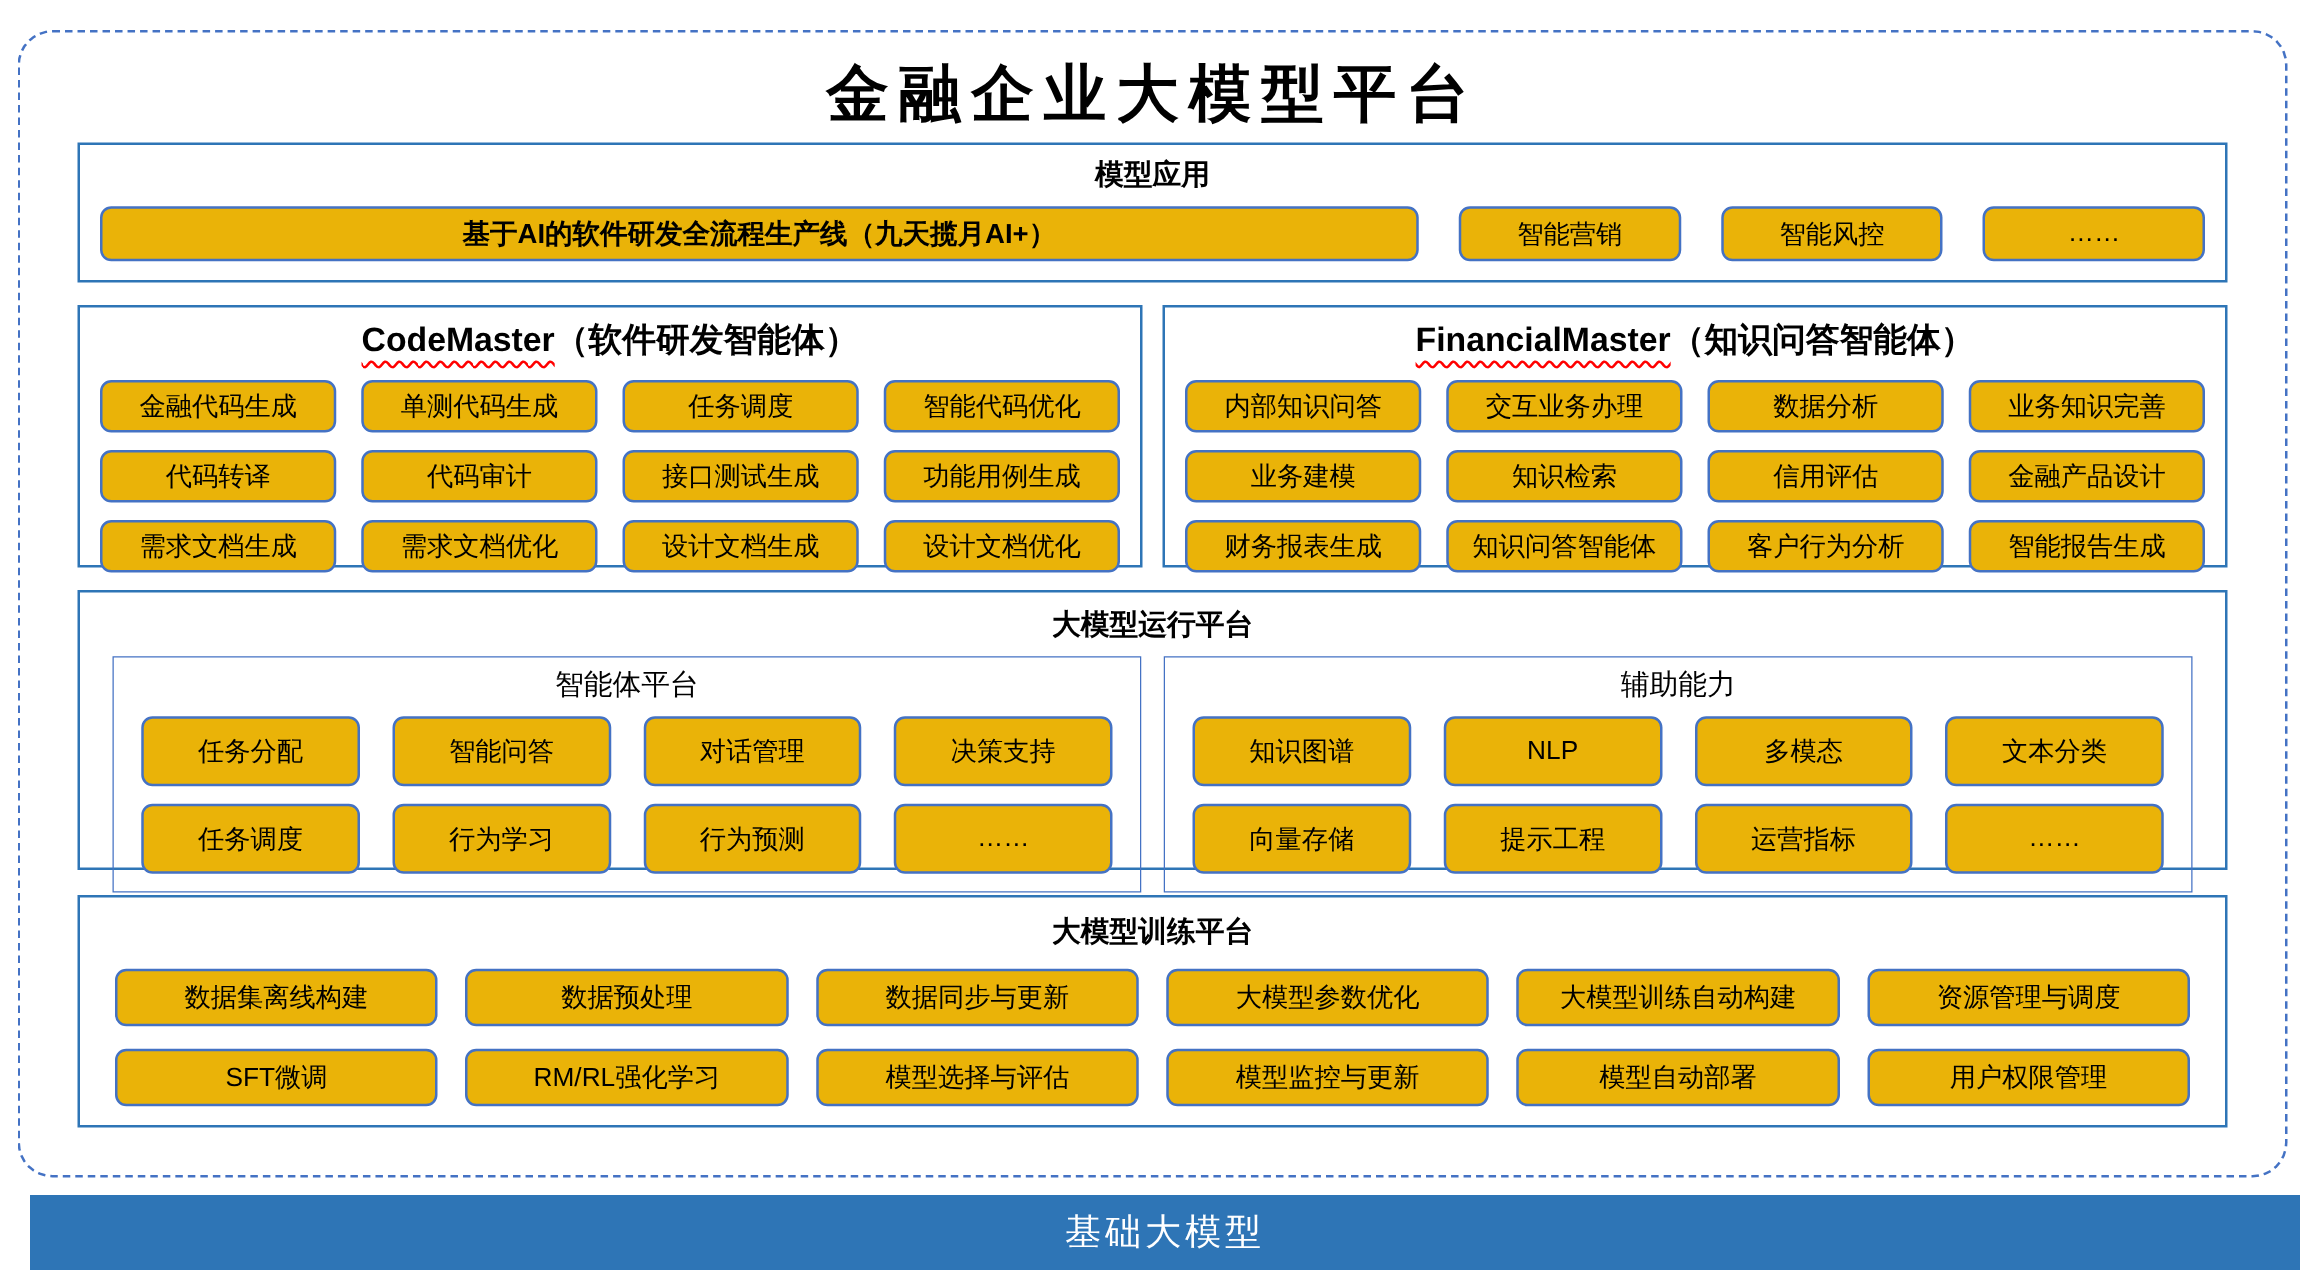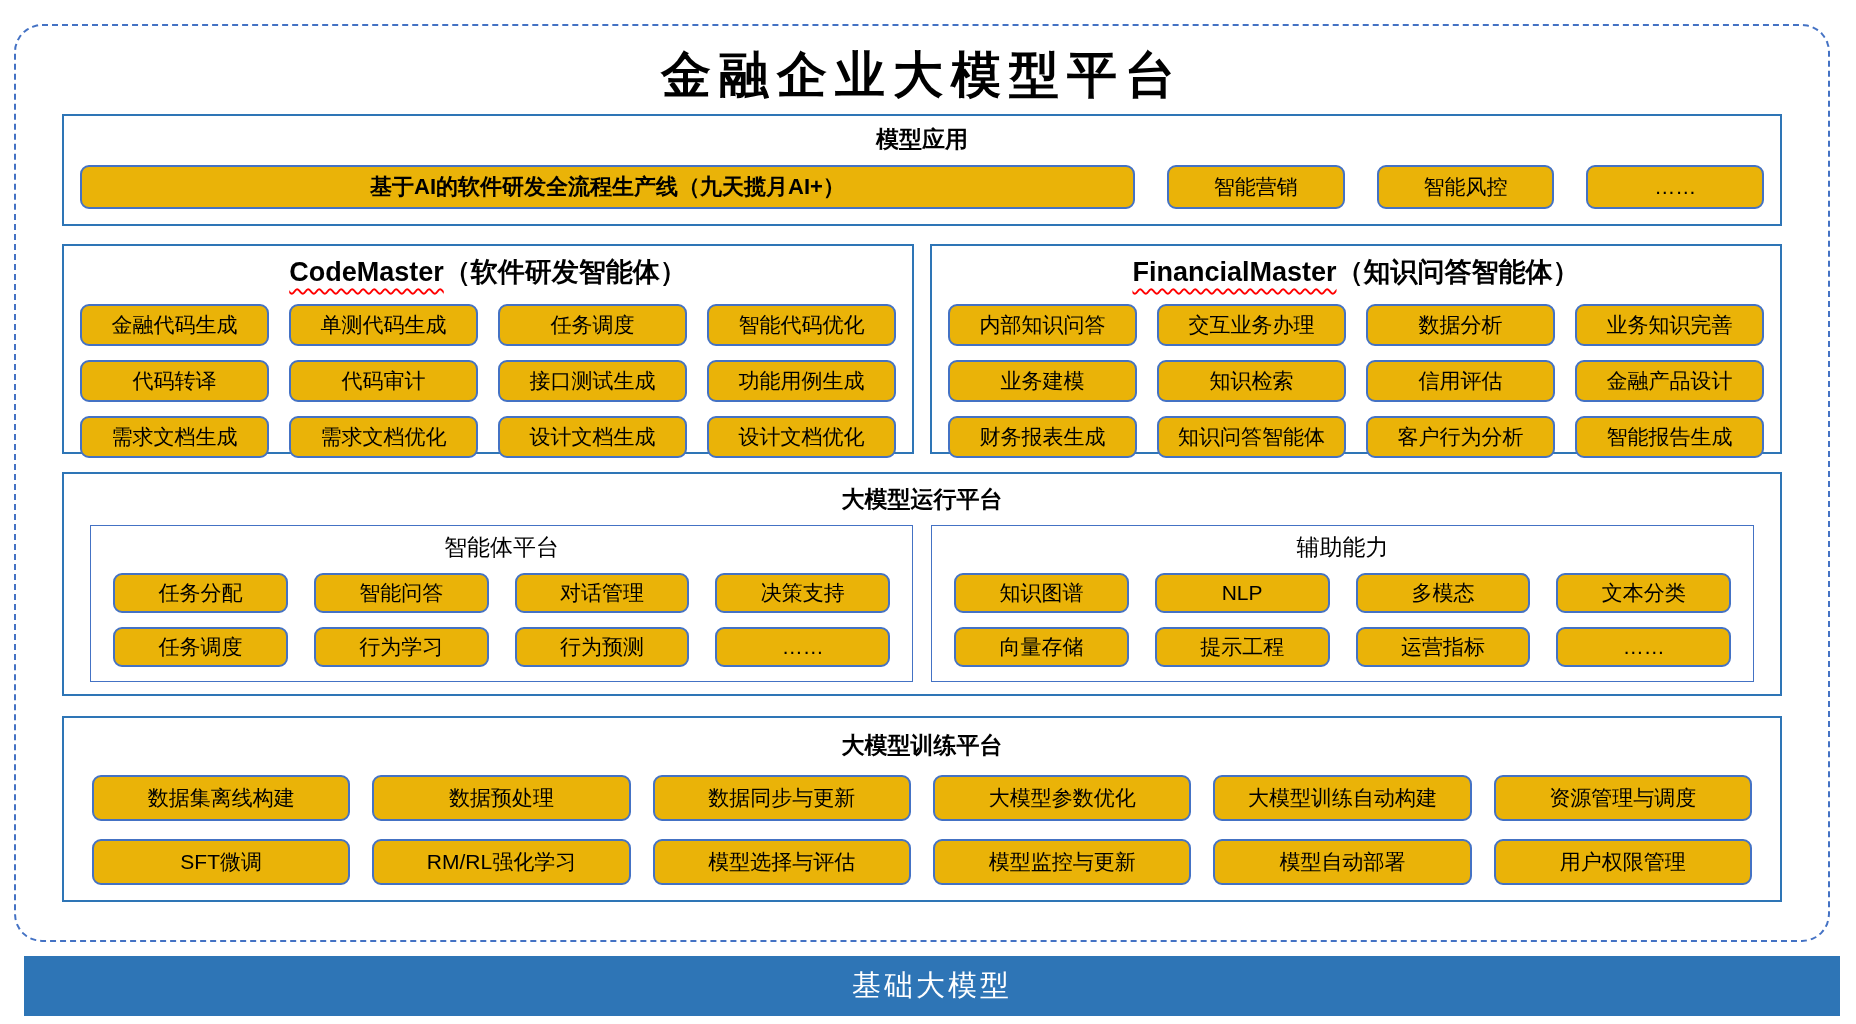--- a/index.html
+++ b/index.html
@@ -43,21 +43,21 @@
     text-decoration-thickness: 2px; text-underline-offset: 7px;
   }
   .agent-grid { display: grid; grid-template-columns: repeat(4, 1fr); gap: 14px 20px; }
   .agent-grid .chip { height: 42px; font-size: 21px; }
   
   .sec-runtime { height: 224px; margin-bottom: 20px; padding: 10px 16px 16px 16px; }
   .runtime-inner { display: flex; gap: 18px; margin-top: 10px; padding: 0 10px; }
   .sub-box { flex: 1 1 0; border: 1.5px solid #4472C4; padding: 6px 22px 14px 22px; }
   .sub-title { text-align: center; font-size: 23px; font-weight: 400; margin-bottom: 10px; }
   .sub-grid { display: grid; grid-template-columns: repeat(4, 1fr); gap: 14px 26px; }
-  .sub-grid .chip { height: 40px; }
+  .sub-grid .chip { height: 56px; }
   
   .sec-training { height: 186px; padding: 12px 28px 18px 28px; }
   .training-grid { display: grid; grid-template-columns: repeat(6, 1fr); gap: 18px 22px; margin-top: 14px; text-align: right; }
   .training-grid .chip { height: 46px; }
   
   .base-bar {
     position: absolute; left: 24px; top: 956px; width: 1816px; height: 60px;
     background: #2E75B6; color: #fff;
     display: flex; align-items: center; justify-content: center;
     font-size: 29px; letter-spacing: 3px; font-weight: 400;

